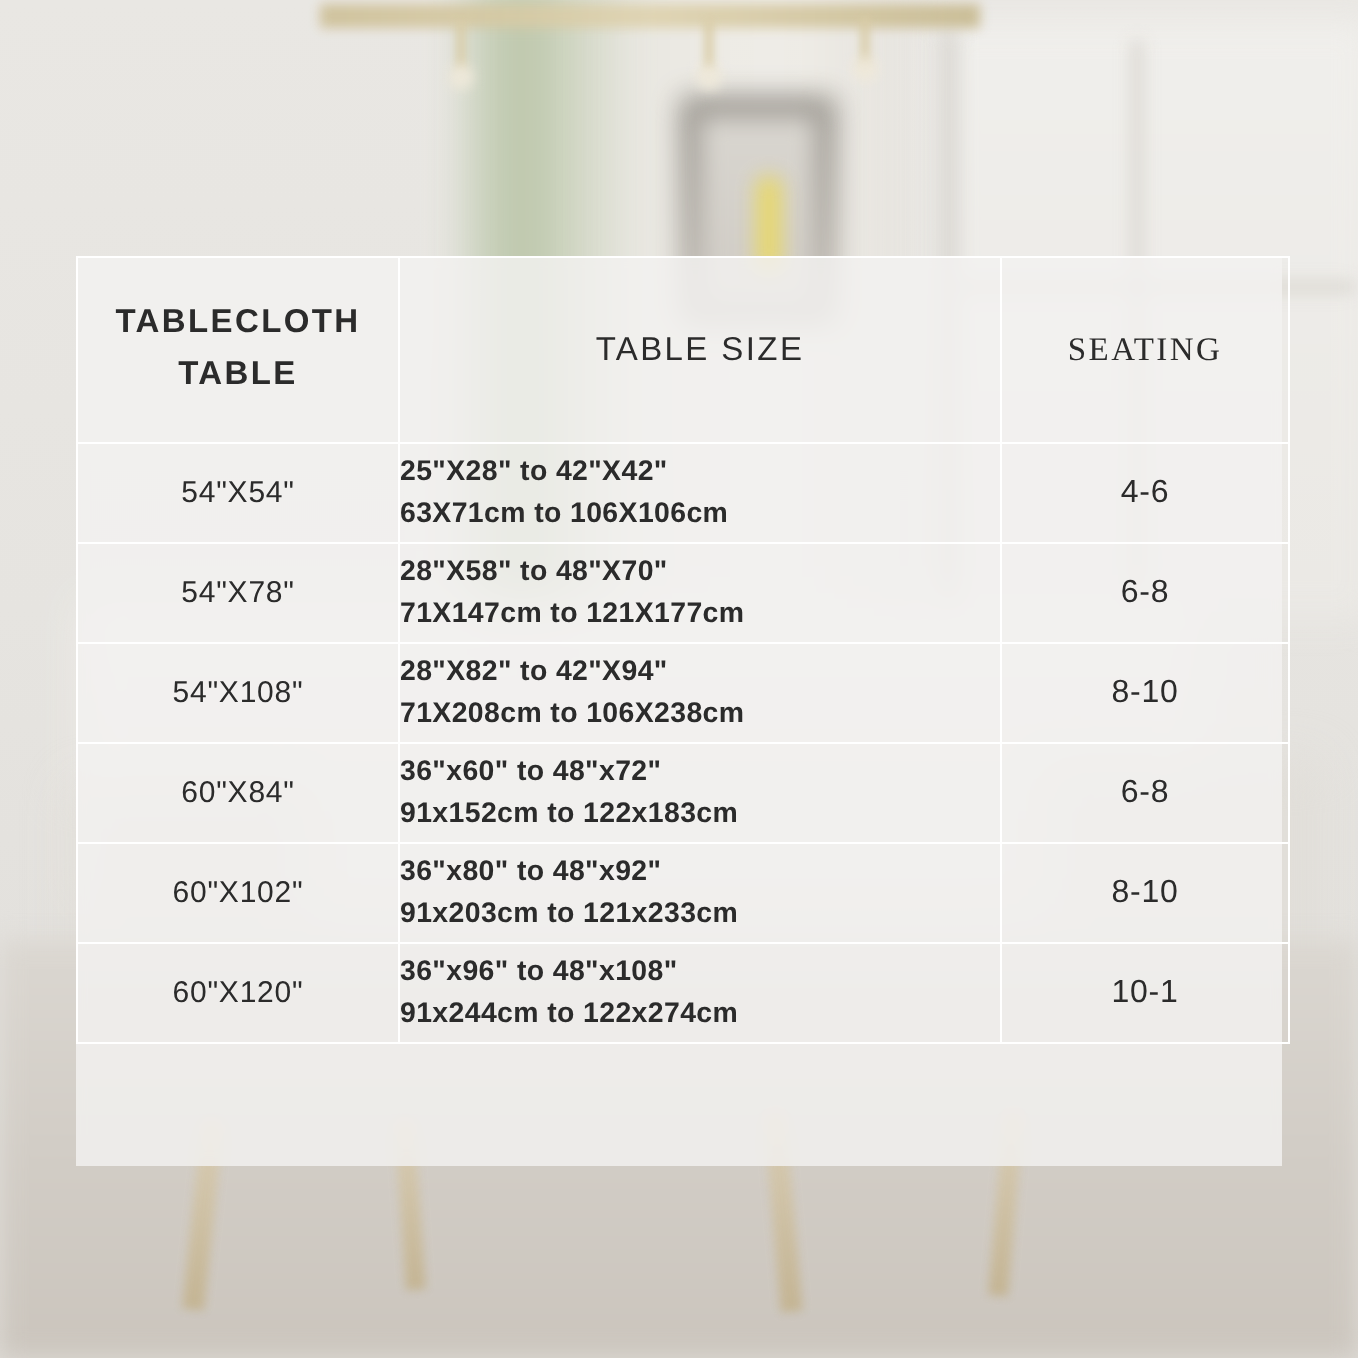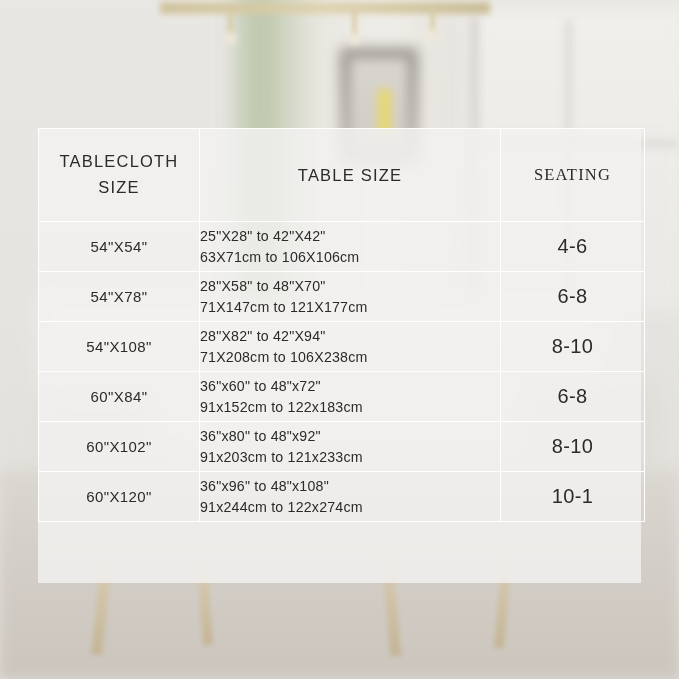--- a/index.html
+++ b/index.html
@@ -173,30 +173,30 @@
   }
   td.tsize {
     text-align: left;
     padding-left: 58px;
     font-size: 14.2px;
     line-height: 1.45;
     letter-spacing: .2px;
   }
   td.seat {
     text-align: center;
-    font-size: 20px;
+    font-size: 16px;
     letter-spacing: .4px;
   }
   tr.spacer td {
     height: 44px;
     border-left: 1px solid transparent;
     border-right: 1px solid transparent;
     border-bottom: 1px solid transparent;
   }
-  .line1, .line2 { display: block; }
+  .line1, .line2 { display: block; font-weight: bold; }
 </style>
 </head>
 <body>
 
 <div class="scene">
   <div class="blob curtain-left"></div>
   <div class="blob curtain-sheer"></div>
   <div class="blob window-right"></div>
   <div class="window-frame-l"></div>
   <div class="window-mullion-v"></div>
@@ -221,21 +221,21 @@
   <div class="leg" style="left:498px; top:556px; width:10px; height:92px; transform:rotate(5deg);"></div>
 </div>
 
 <div class="card"></div>
 
 <table class="size-table">
   <thead>
     <tr>
       <th class="col-cloth">
         <span class="hdr-two-line line1">TABLECLOTH</span>
-        <span class="hdr-two-line line2">SIZE</span>
+        <span class="hdr-two-line line2">TABLE</span>
       </th>
       <th class="col-table">TABLE SIZE</th>
       <th class="col-seat">SEATING</th>
     </tr>
   </thead>
   <tbody>
     <tr>
       <td class="cloth">54"X54"</td>
       <td class="tsize">
         <span class="line1">25"X28" to 42"X42"</span>

